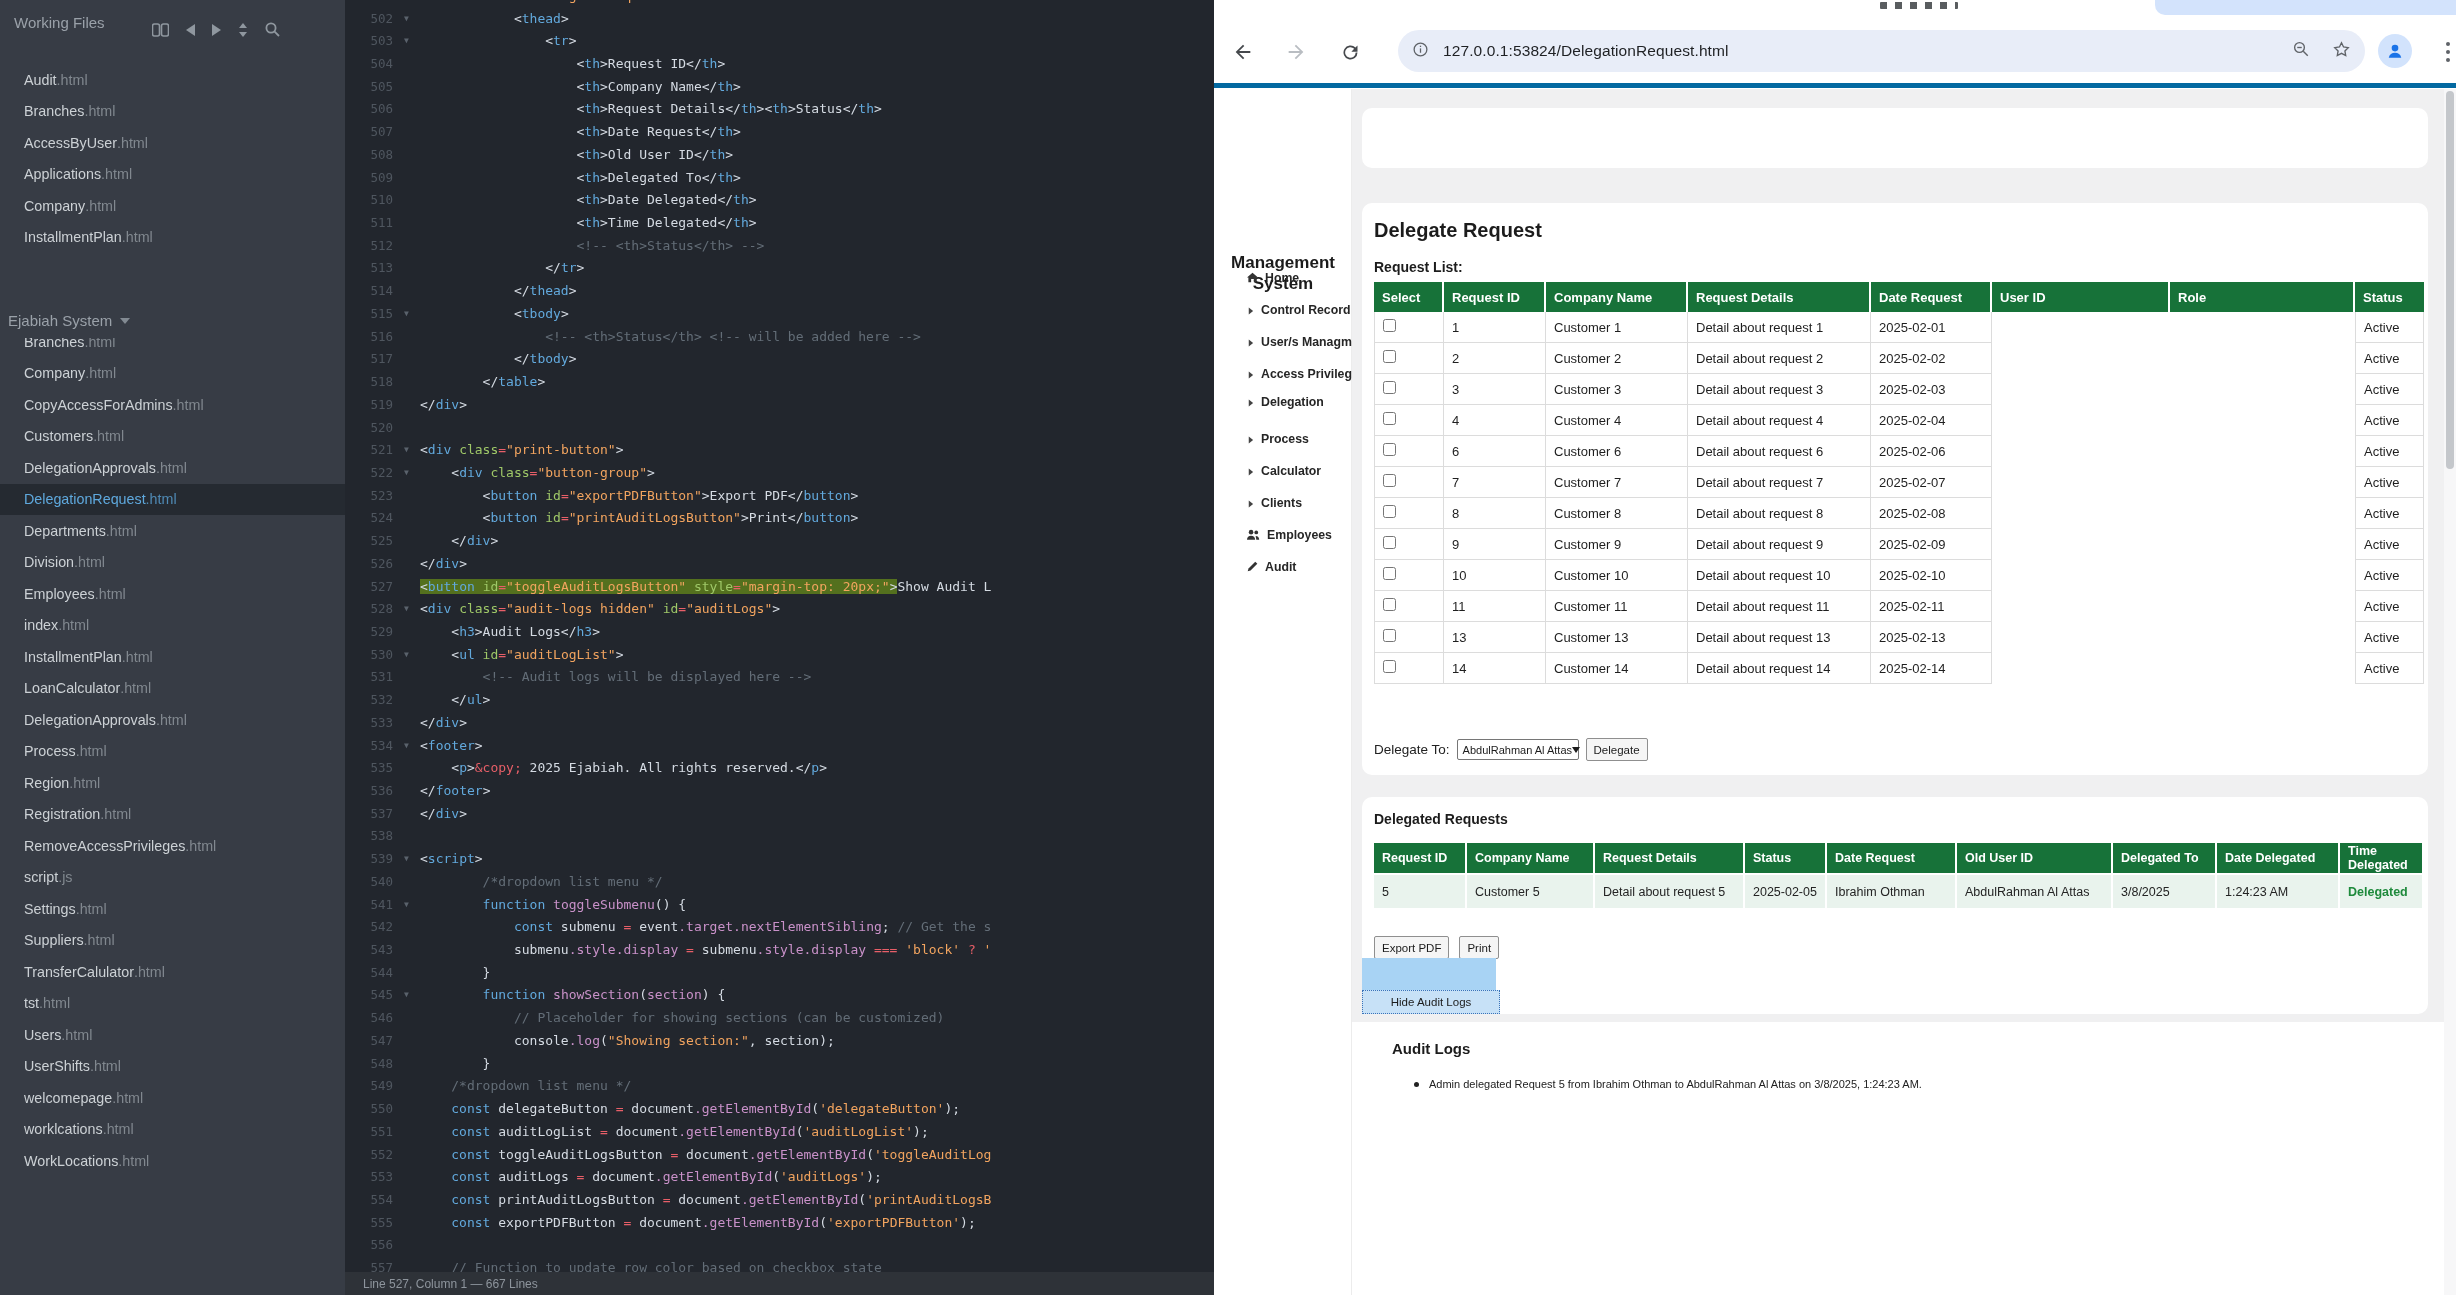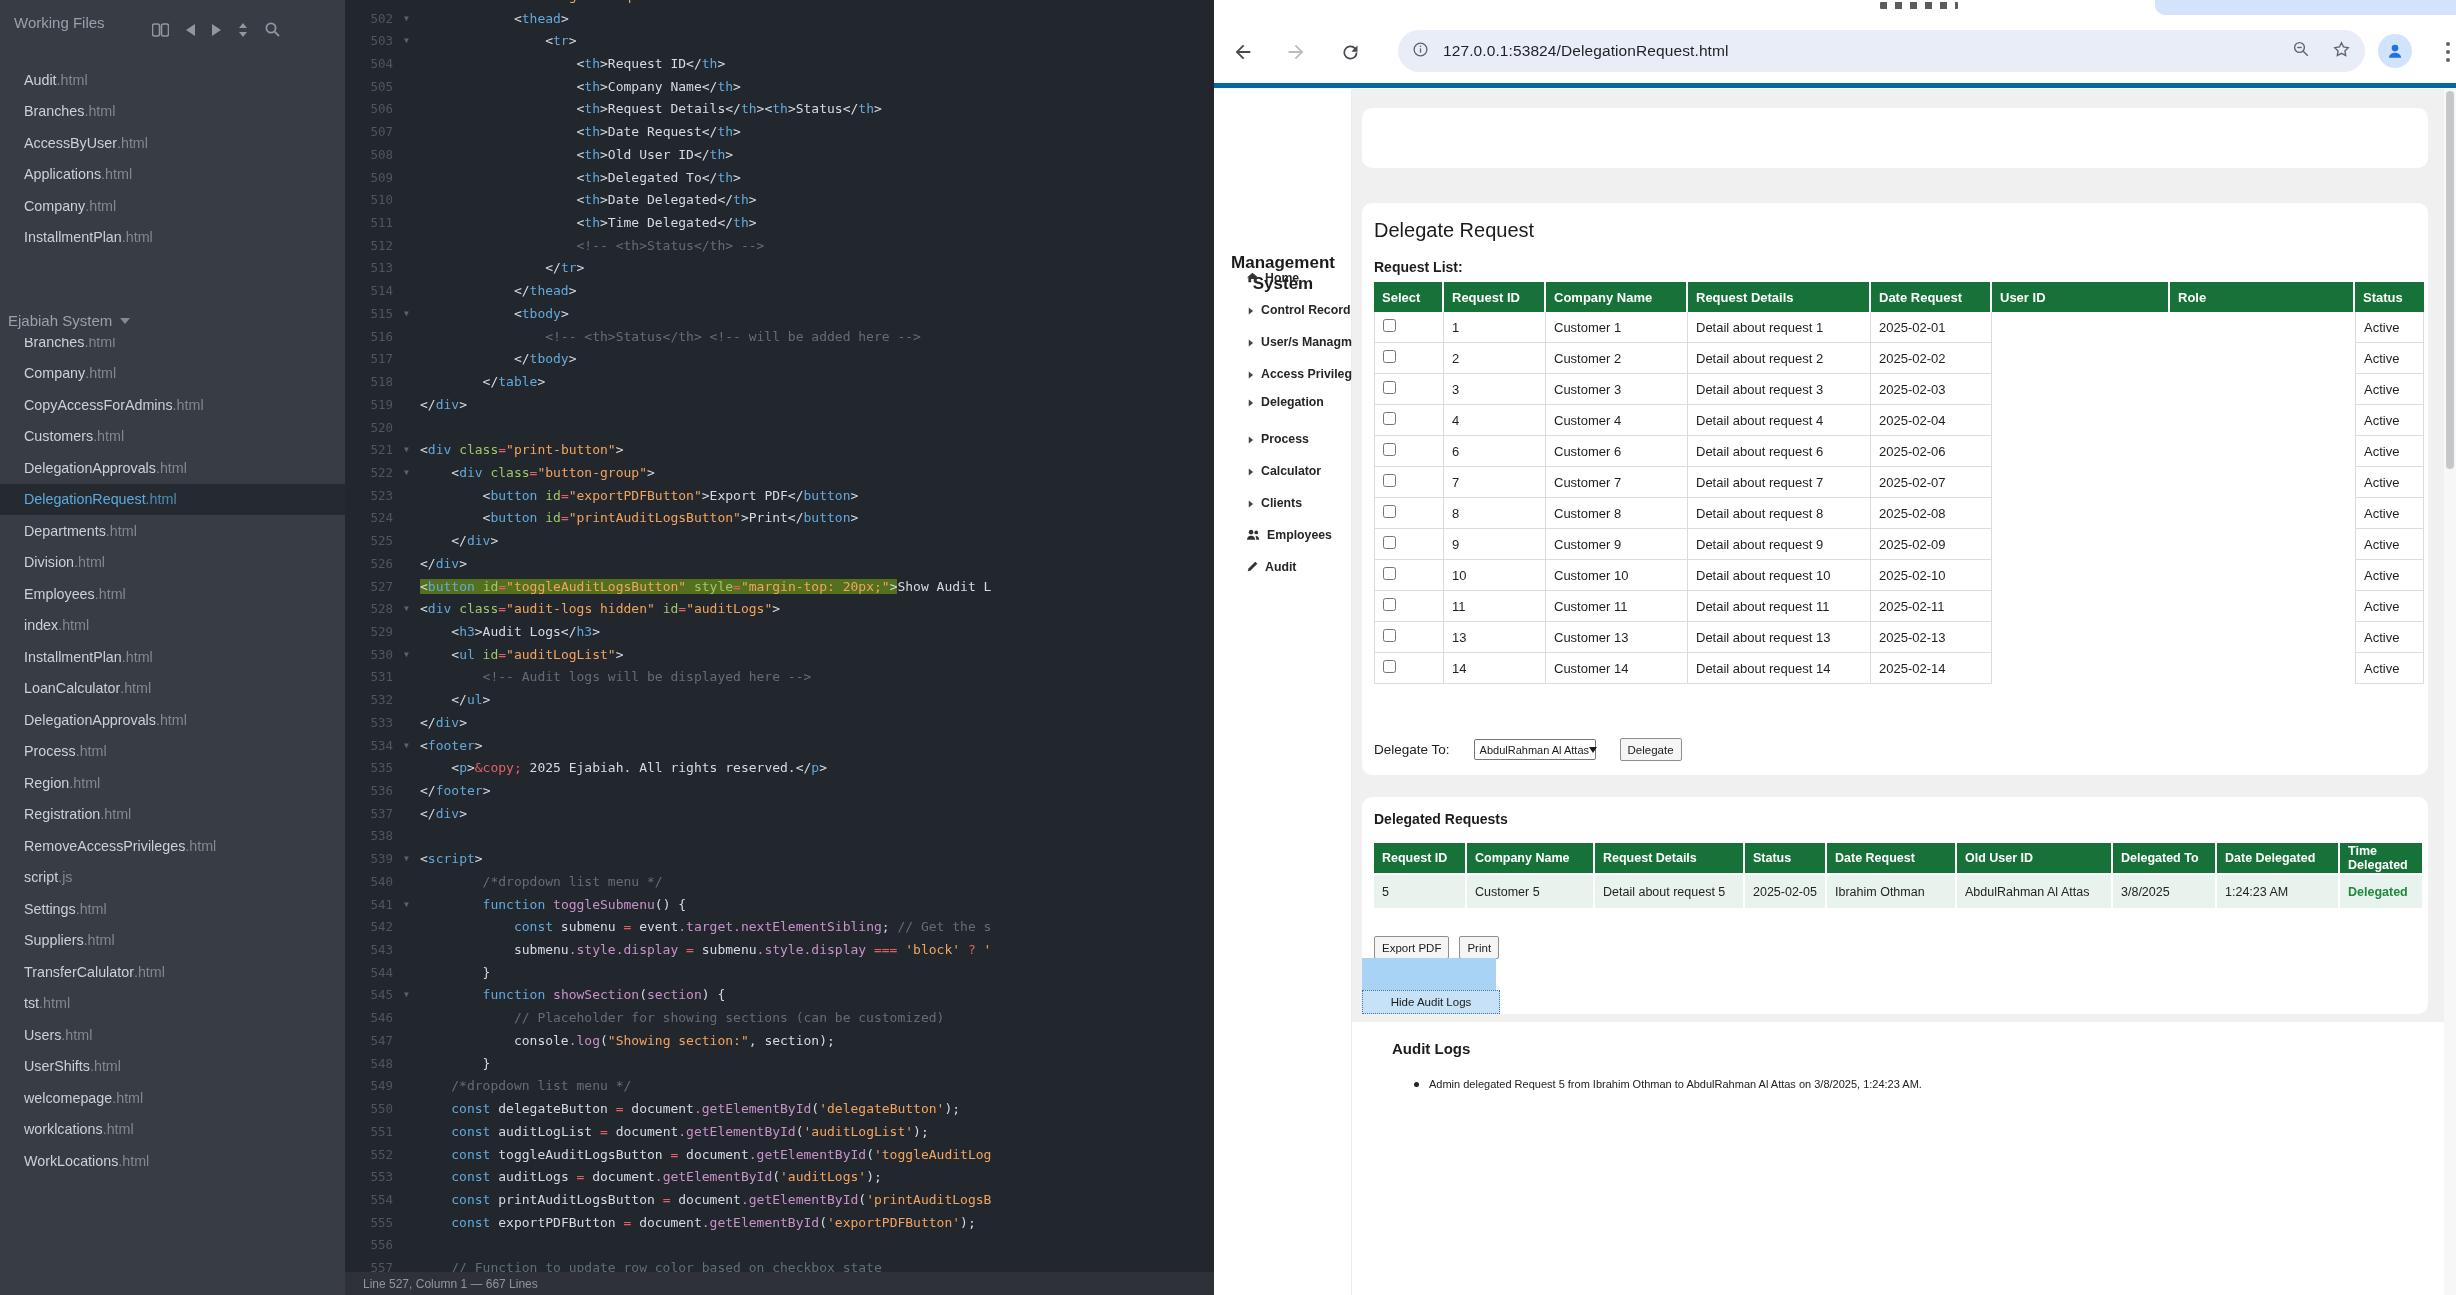--- a/index.html
+++ b/index.html
@@ -60,36 +60,36 @@
   #pnav-title{position:absolute;left:0;top:127px;width:138px;text-align:center;font-size:17px;font-weight:800;color:#1b1b1b;line-height:1.25;margin-top:36px;}
   .nav-item{position:absolute;left:0;width:138px;height:32px;display:flex;align-items:center;padding-left:33px;box-sizing:border-box;gap:7px;cursor:pointer;}
   .nav-item .nlabel{font-size:12.3px;font-weight:700;color:#262626;white-space:nowrap;}
   #pmain{position:absolute;left:138px;top:0;width:1092px;height:1206px;background:#f0f0f1;}
   .card{position:absolute;background:#fff;border-radius:10px;}
   #banner-card{left:10px;top:19px;width:1066px;height:60px;}
   #main-card{left:10px;top:114px;width:1066px;height:572px;}
   #band2{left:10px;top:708px;width:1066px;height:217px;background:#fff;border-radius:10px;position:absolute;}
   #audit-band{left:0;top:933px;width:1092px;height:273px;background:#fff;position:absolute;}
 
-  #page-heading{position:absolute;left:12px;top:16px;font-size:20px;font-weight:400;color:#1c1c1c;}
+  #page-heading{position:absolute;left:12px;top:16px;font-size:20px;font-weight:700;color:#1c1c1c;}
   #request-list-label{position:absolute;left:12px;top:56px;font-size:14px;font-weight:700;color:#1c1c1c;}
 
   table{border-collapse:separate;border-spacing:0;}
   #t1{position:absolute;left:12px;top:79px;width:1050px;table-layout:fixed;}
   #t1 th{background:var(--green);color:#fff;font-size:13px;font-weight:700;text-align:left;
          padding:0 8px;height:30px;border-right:2px solid #fff;}
   #t1 th:last-child{border-right:none;}
   #t1 td{height:30px;font-size:13px;color:#1f1f1f;padding:0 8px;
          border-right:1px solid #dcdcdc;border-bottom:1px solid #dcdcdc;background:#fff;}
   #t1 td:first-child{border-left:1px solid #dcdcdc;}
   #t1 td.ghost{border:none;background:#fff;}
   #t1 td.stat{border-left:1px solid #dcdcdc;}
   #t1 input[type=checkbox]{width:13px;height:13px;margin:0;}
 
-  #delegate-row{position:absolute;left:12px;top:535px;display:flex;align-items:center;gap:24px;}
+  #delegate-row{position:absolute;left:12px;top:535px;display:flex;align-items:center;gap:7px;}
   #delegate-label{font-size:13.5px;color:#222;}
   #delegate-select{width:122px;height:21px;border:1px solid #767676;border-radius:2px;background:#fff;
                    display:flex;align-items:center;justify-content:space-between;padding:0 5px;box-sizing:border-box;cursor:pointer;}
   #delegate-select .selval{font-size:11px;color:#1c1c1c;white-space:nowrap;}
   .chev{width:0;height:0;border-left:4.5px solid transparent;border-right:4.5px solid transparent;border-top:6px solid #1c1c1c;}
   .btn{height:21px;background:#f5f5f5;border:1px solid #8f8f8f;border-radius:2px;font-size:11.5px;color:#1c1c1c;
        display:inline-flex;align-items:center;padding:0 7px;cursor:pointer;font-family:"Liberation Sans",sans-serif;}
 
   #delegated-heading{position:absolute;left:12px;top:14px;font-size:14px;font-weight:700;color:#1c1c1c;}
   #t2{position:absolute;left:12px;top:46px;width:1050px;table-layout:fixed;}

